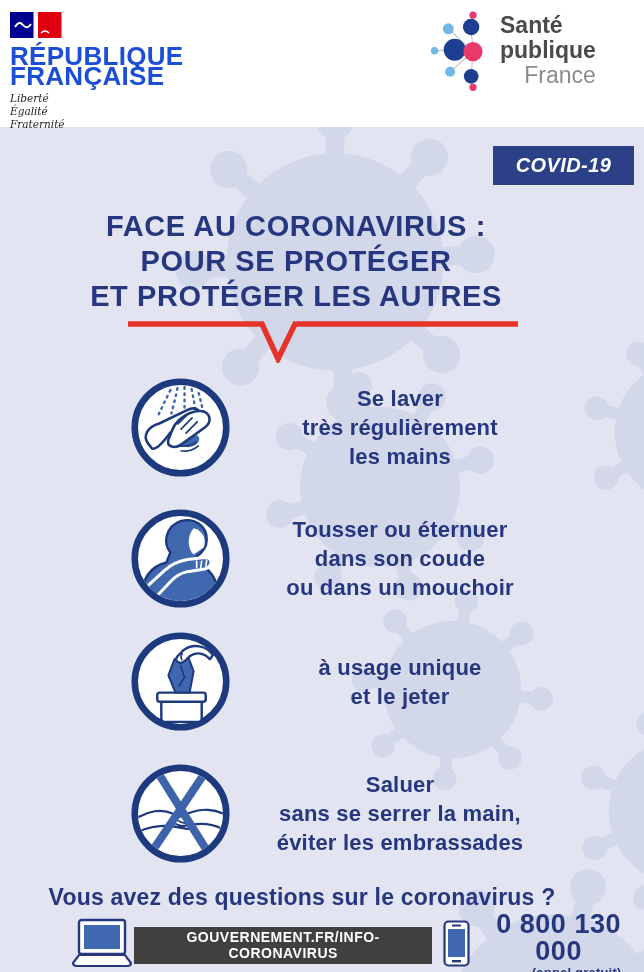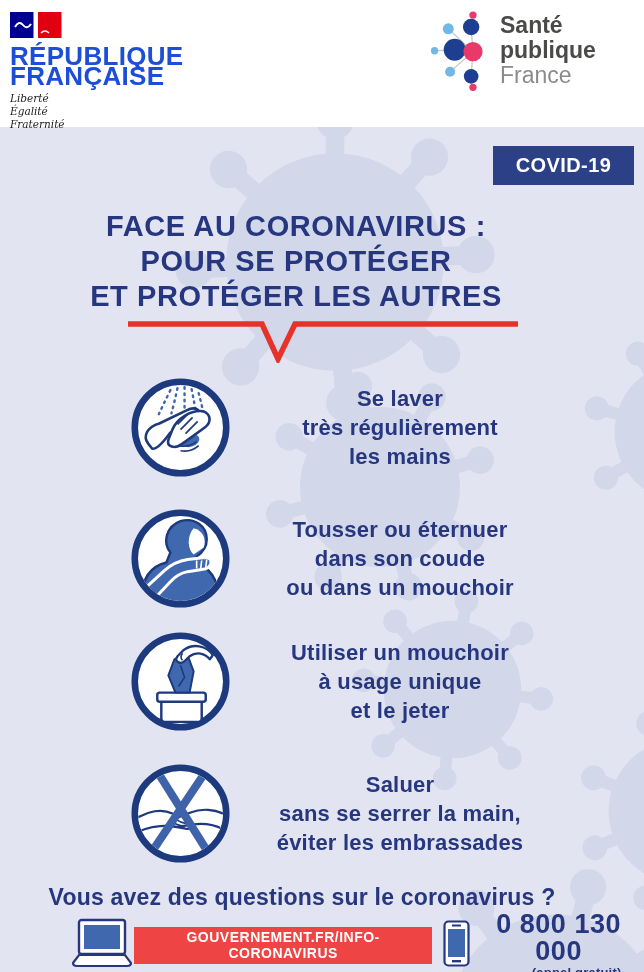--- a/index.html
+++ b/index.html
@@ -10,49 +10,49 @@
   
   .topbar{position:absolute;top:0;left:0;width:644px;height:127px;background:#fff;z-index:3;}
   .rf-logo{position:absolute;left:10px;top:12px;}
   .rf-name{margin-top:3px;font-size:26px;font-weight:bold;color:#1d4ed8;
            letter-spacing:.3px;line-height:20px;}
   .rf-motto{margin-top:6px;font-family:"DejaVu Serif",serif;font-style:italic;
             font-size:10.5px;color:#1b1b1b;line-height:13px;}
   .spf-logo{position:absolute;left:430px;top:2px;display:flex;align-items:center;}
   .spf-text{margin-left:6px;line-height:25px;}
   .spf-strong{font-size:23px;font-weight:bold;color:#4a4a49;display:block;}
-  .spf-light{font-size:23px;font-weight:normal;color:#8b8b8b;display:block;}
+  .spf-light{font-size:23px;font-weight:normal;color:#8b8b8b;display:block;text-align:right;}
 
   
   .content{position:absolute;top:127px;left:0;width:644px;height:845px;
            background:#e2e5f1;overflow:hidden;}
   .watermark{position:absolute;z-index:0;color:#d3d7ea;}
 
   .badge{position:absolute;top:19px;right:10px;width:141px;height:39px;z-index:2;
          background:#2b4087;color:#fff;font-size:20px;font-weight:bold;
-         letter-spacing:.4px;display:flex;align-items:center;justify-content:center;}
+         letter-spacing:.4px;display:flex;align-items:center;justify-content:center;font-style:italic;}
 
   .title{position:absolute;top:82px;left:0;width:592px;z-index:1;margin:0;
          text-align:center;color:#26367f;font-size:29px;font-weight:bold;
          line-height:35px;letter-spacing:.6px;}
   .underline{position:absolute;top:190px;left:124px;z-index:1;}
 
   .row{position:absolute;left:130px;right:75px;height:101px;z-index:1;
        display:flex;align-items:center;}
   .row-1{top:250px;} .row-2{top:381px;} .row-3{top:504px;} .row-4{top:636px;}
   .row-icon{flex:0 0 101px;width:101px;height:101px;}
   .row-text{flex:1;text-align:center;color:#26367f;font-size:22px;
             font-weight:bold;line-height:29px;letter-spacing:.2px;}
 
   .question{position:absolute;top:757px;left:0;width:604px;z-index:1;
             text-align:center;color:#26367f;font-size:23px;font-weight:bold;
             letter-spacing:.2px;}
   .contact{position:absolute;top:791px;left:70px;right:6px;height:54px;z-index:1;
            display:flex;align-items:center;}
-  .url-button{margin-left:0;background:#ef4444;color:#fff;border:none;
+  .url-button{margin-left:0;background:#404040;color:#fff;border:none;
               height:37px;padding:0 15px;font-family:"Liberation Sans",sans-serif;
               font-size:14px;font-weight:bold;letter-spacing:.5px;cursor:pointer;}
   .phone-icon-wrap{margin-left:11px;}
   .phone-block{margin-left:9px;text-align:center;color:#26367f;}
   .phone-number{font-size:27px;font-weight:bold;letter-spacing:.5px;line-height:27px;}
   .phone-note{font-size:13px;font-weight:bold;letter-spacing:.2px;line-height:15px;
               transform:translateX(18px);}
 </style>
 </head>
 <body>
@@ -225,21 +225,20 @@
           <circle cx="50" cy="50" r="45.3" fill="#fff" stroke="#1e3a7e" stroke-width="6.5"></circle>
           <rect x="31" y="66" width="40" height="24" rx="3" fill="#fff" stroke="#1e3a7e" stroke-width="2.4"></rect>
           <rect x="27" y="61" width="48" height="9" rx="2.5" fill="#fff" stroke="#1e3a7e" stroke-width="2.4"></rect>
           <path d="M44 28 L57 24 L63 40 L59 61 L45 61 L38 44 Z" fill="#4068ae" stroke="#1e3a7e" stroke-width="2" stroke-linejoin="round"></path>
           <path d="M50 34 L54 46 L48 55" fill="none" stroke="#1e3a7e" stroke-width="1.6"></path>
           <path d="M82 24 C76 14 62 12 53 19 L47 25 Q44 29 48 31 Q51 33 55 29 L59 25 C66 20 74 22 79 28 Z" fill="#fff" stroke="#1e3a7e" stroke-width="2.3" stroke-linejoin="round"></path>
           <path d="M52 22 Q49 26 52 29" fill="none" stroke="#1e3a7e" stroke-width="1.6"></path>
         </svg>
       </span>
       <div class="row-text">
-        <div>Utiliser un mouchoir</div>
         <div>à usage unique</div>
         <div>et le jeter</div>
       </div>
     </section>
 
     <section class="row row-4">
       <span class="row-icon">
         <svg width="101" height="101" viewBox="0 0 100 100">
           <circle cx="50" cy="50" r="45.3" fill="#fff" stroke="#1e3a7e" stroke-width="6.5"></circle>
           <clipPath id="c4">

